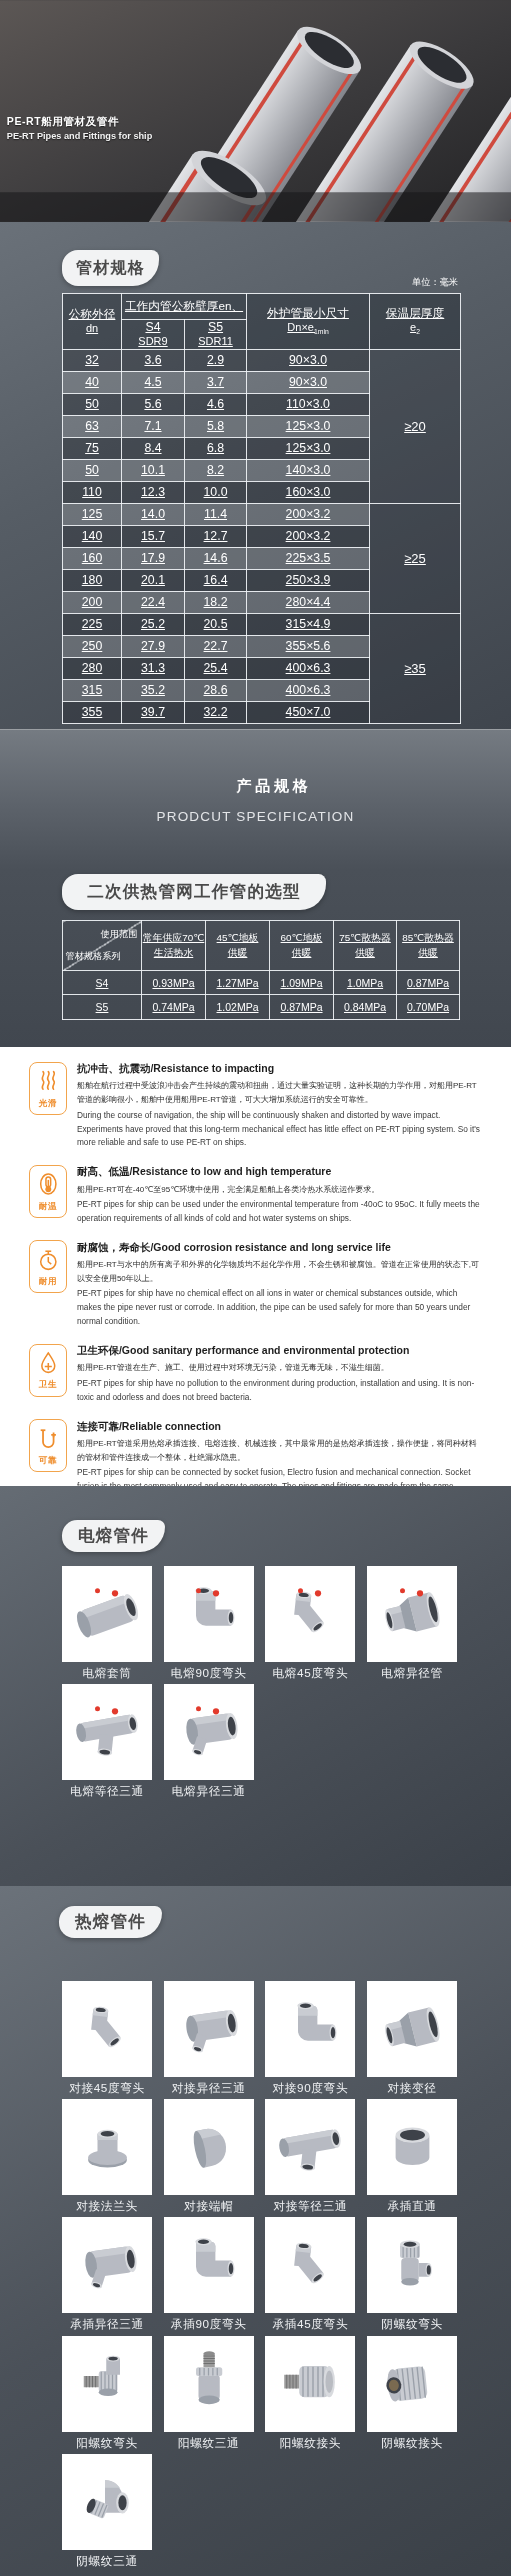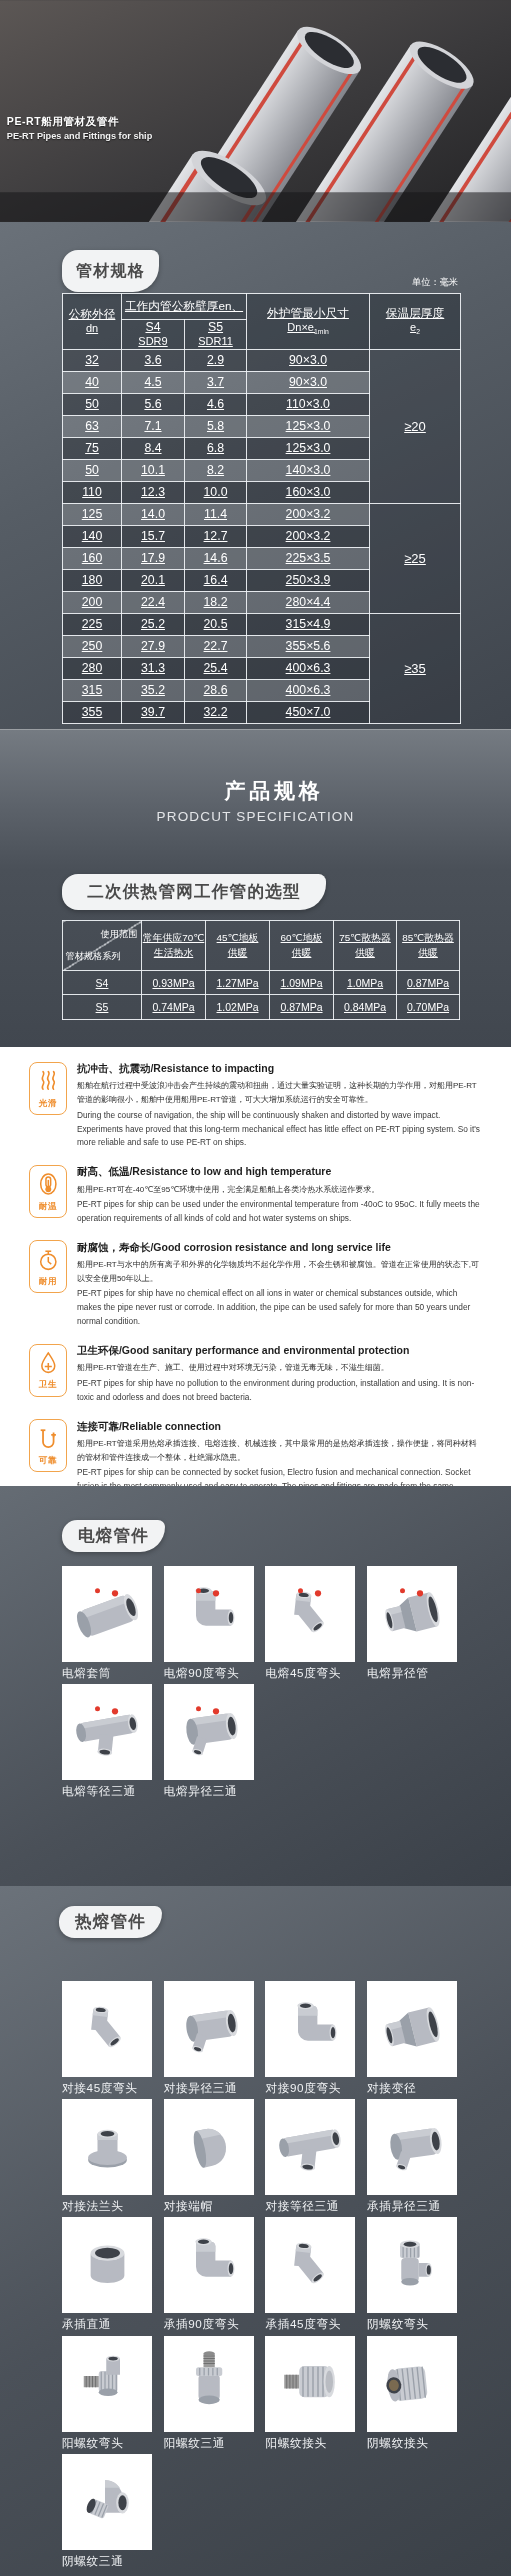--- a/index.html
+++ b/index.html
@@ -10,38 +10,38 @@
   #hero{height:222px;background:#39383a;}
   #hero svg.pipes{position:absolute;left:0;top:0;}
   .hero-cn{position:absolute;left:6.8px;top:115px;color:#fff;font-size:10.5px;font-weight:bold;letter-spacing:0.6px;text-shadow:0 0.6px 1.2px rgba(0,0,0,.6);}
   .hero-en{position:absolute;left:6.8px;top:131px;color:#f2f2f2;font-size:9.2px;font-weight:bold;text-shadow:0 0.6px 1.2px rgba(0,0,0,.6);}
 
   
   .pill{position:absolute;background:#f2f3f4;color:#4a4a4a;font-weight:bold;display:flex;align-items:center;justify-content:center;border-radius:16px 7.4px 26px 16px;box-shadow:0 1.8px 4.9px rgba(0,0,0,.28);letter-spacing:1.2px;}
 
   
   #sec-spec{height:507px;background:linear-gradient(155deg,#6a7179 0%,#565d65 40%,#3f454d 100%);}
-  .pill-spec{left:62px;top:28px;width:97px;height:42px;font-size:16px;}
+  .pill-spec{left:62px;top:28px;width:97px;height:36px;font-size:16px;}
   .unit-note{position:absolute;right:53px;top:54px;color:#fff;font-size:9.2px;}
   table.gtable{border-collapse:collapse;color:#fff;text-align:center;table-layout:fixed;text-decoration:underline;}
   .gtable th,.gtable td{border:0.6px solid rgba(240,243,246,.92);font-weight:normal;padding:0;}
   #spec-table{position:absolute;left:62px;top:71px;width:398px;}
   #spec-table th{background:rgba(22,28,36,.38);font-size:11.7px;line-height:1.25;}
   #spec-table tr.h1 th{height:24.6px;}
   #spec-table tr.h2 th{height:28px;font-size:12.3px;}
   #spec-table td{height:21px;font-size:12.3px;}
   #spec-table tbody tr:nth-child(odd) td{background:rgba(22,27,34,.30);}
   #spec-table tbody tr:nth-child(even) td{background:rgba(255,255,255,.14);}
   #spec-table td.insul{background:rgba(28,34,42,.24) !important;font-size:13px;}
   .subline{font-size:11px;}
   sub{font-size:6.8px;}
 
   
   #banner{height:140px;background:linear-gradient(180deg,#757b82 0%,#5c626a 55%,#4a5058 100%);border-top:0.6px solid rgba(255,255,255,.45);}
-  .banner-title{position:absolute;left:0;right:0;top:47px;text-align:center;color:#fff;font-size:21px;font-weight:bold;letter-spacing:3.7px;padding-left:37px;}
+  .banner-title{position:absolute;left:0;right:0;top:47px;text-align:center;color:#fff;font-size:15px;font-weight:bold;letter-spacing:3.7px;padding-left:37px;}
   .banner-sub{position:absolute;left:0;right:0;top:79px;text-align:center;color:#e3e5e8;font-size:13.5px;letter-spacing:1.2px;}
 
   
   #sec-sel{height:177px;background:linear-gradient(180deg,#4a5058,#41474f);}
   .pill-sel{left:62px;top:3.7px;width:264px;height:36px;font-size:16.6px;}
   #sel-table{position:absolute;left:62px;top:50px;width:398px;}
   #sel-table th{height:49px;font-size:9.9px;line-height:1.45;white-space:pre-line;}
   #sel-table td{height:23.4px;font-size:10.5px;}
   th.corner{position:relative;background-image:linear-gradient(to bottom right,transparent 49.4%,rgba(240,243,246,.92) 49.4%,rgba(240,243,246,.92) 50.6%,transparent 50.6%);}
   .c-top{position:absolute;right:3.7px;top:7.4px;font-size:9.2px;}
@@ -61,21 +61,21 @@
   #sec-electro{height:400px;background:linear-gradient(150deg,#656c74 0%,#4a5058 55%,#3a4048 100%);}
   .pill-electro{left:62px;top:34px;width:103px;height:32px;font-size:16.6px;}
   #sec-hotmelt{height:692px;background:linear-gradient(150deg,#6b727a 0%,#4b5159 50%,#3a4047 100%);}
   .pill-hotmelt{left:59px;top:20.3px;width:103px;height:32px;font-size:16.6px;}
   .grid{position:absolute;left:62px;width:398px;display:flex;flex-wrap:wrap;column-gap:11.7px;row-gap:2.5px;}
   #electro-grid{top:80px;}
   #hotmelt-grid{top:95px;}
   .card{width:90px;}
   .cimg{height:96px;background:#fff;display:flex;align-items:center;justify-content:center;}
   .cimg svg{width:75px;height:81px;}
-  .clabel{height:19.7px;line-height:21px;color:#f0f2f4;font-size:11.7px;letter-spacing:0.6px;white-space:nowrap;}
+  .clabel{height:19.7px;line-height:21px;text-align:center;color:#f0f2f4;font-size:11.7px;letter-spacing:0.6px;white-space:nowrap;}
 </style>
 </head>
 <body>
 
 <div id="page">
 
   <section id="hero">
     <svg class="pipes" width="511" height="222" viewBox="0 0 830 360">
       <defs>
         <linearGradient id="tg" x1="0" y1="0" x2="1" y2="0">
@@ -644,49 +644,49 @@
                   <ellipse cx="51" cy="90" rx="8.5" ry="3.7" fill="#3e4249"></ellipse>
                 </g>
               </g>
             </svg>
           </div>
           <div class="clabel">对接等径三通</div>
         </div>
         <div class="card">
           <div class="cimg">
             <svg viewBox="0 0 120 120">
+              <ellipse cx="60" cy="40" rx="27" ry="12" fill="#d8dade"></ellipse>
+              <ellipse cx="60" cy="40" rx="20" ry="8.6" fill="#3e4249"></ellipse>
+              <path d="M33 40v36c0 6.6 12.1 12 27 12s27-5.4 27-12V40c0 6.6-12.1 12-27 12s-27-5.4-27-12z" fill="#b7bac2"></path>
+            </svg>
+          </div>
+          <div class="clabel">承插直通</div>
+        </div>
+        <div class="card">
+          <div class="cimg">
+            <svg viewBox="0 0 120 120">
               <g transform="rotate(-8 60 58)">
                 <rect x="34" y="34" width="64" height="42" rx="7" fill="#b7bac2"></rect>
                 <rect x="36" y="34" width="60" height="11" fill="#c9ccd2"></rect>
                 <ellipse cx="98" cy="55" rx="9" ry="21" fill="#d8dade"></ellipse>
                 <ellipse cx="98" cy="55" rx="6" ry="15" fill="#3e4249"></ellipse>
                 <ellipse cx="34" cy="55" rx="9" ry="21" fill="#9aa0a9"></ellipse>
                 <g transform="rotate(26 42 84)">
                   <rect x="32" y="66" width="17" height="24" fill="#b7bac2"></rect>
                   <ellipse cx="40.5" cy="90" rx="9" ry="4.4" fill="#d8dade"></ellipse>
                   <ellipse cx="40.5" cy="90" rx="6" ry="2.9" fill="#3e4249"></ellipse>
                 </g>
               </g>
             </svg>
           </div>
           <div class="clabel">承插异径三通</div>
         </div>
         <div class="card">
           <div class="cimg">
             <svg viewBox="0 0 120 120">
-              <ellipse cx="60" cy="40" rx="27" ry="12" fill="#d8dade"></ellipse>
-              <ellipse cx="60" cy="40" rx="20" ry="8.6" fill="#3e4249"></ellipse>
-              <path d="M33 40v36c0 6.6 12.1 12 27 12s27-5.4 27-12V40c0 6.6-12.1 12-27 12s-27-5.4-27-12z" fill="#b7bac2"></path>
-            </svg>
-          </div>
-          <div class="clabel">承插直通</div>
-        </div>
-        <div class="card">
-          <div class="cimg">
-            <svg viewBox="0 0 120 120">
               <path d="M40 22h24a7 7 0 0 1 7 7v23h25v26H56A16 16 0 0 1 40 62z" fill="#b7bac2"></path>
               <path d="M40 22h24a7 7 0 0 1 7 7v9H40z" fill="#c9ccd2"></path>
               <ellipse cx="52" cy="22" rx="13" ry="5.5" fill="#d8dade"></ellipse>
               <ellipse cx="52" cy="22" rx="9" ry="3.6" fill="#3e4249"></ellipse>
               <ellipse cx="96" cy="65" rx="5.5" ry="13" fill="#d8dade"></ellipse>
               <ellipse cx="96" cy="65" rx="3.6" ry="9" fill="#3e4249"></ellipse>
             </svg>
           </div>
           <div class="clabel">承插90度弯头</div>
         </div>

